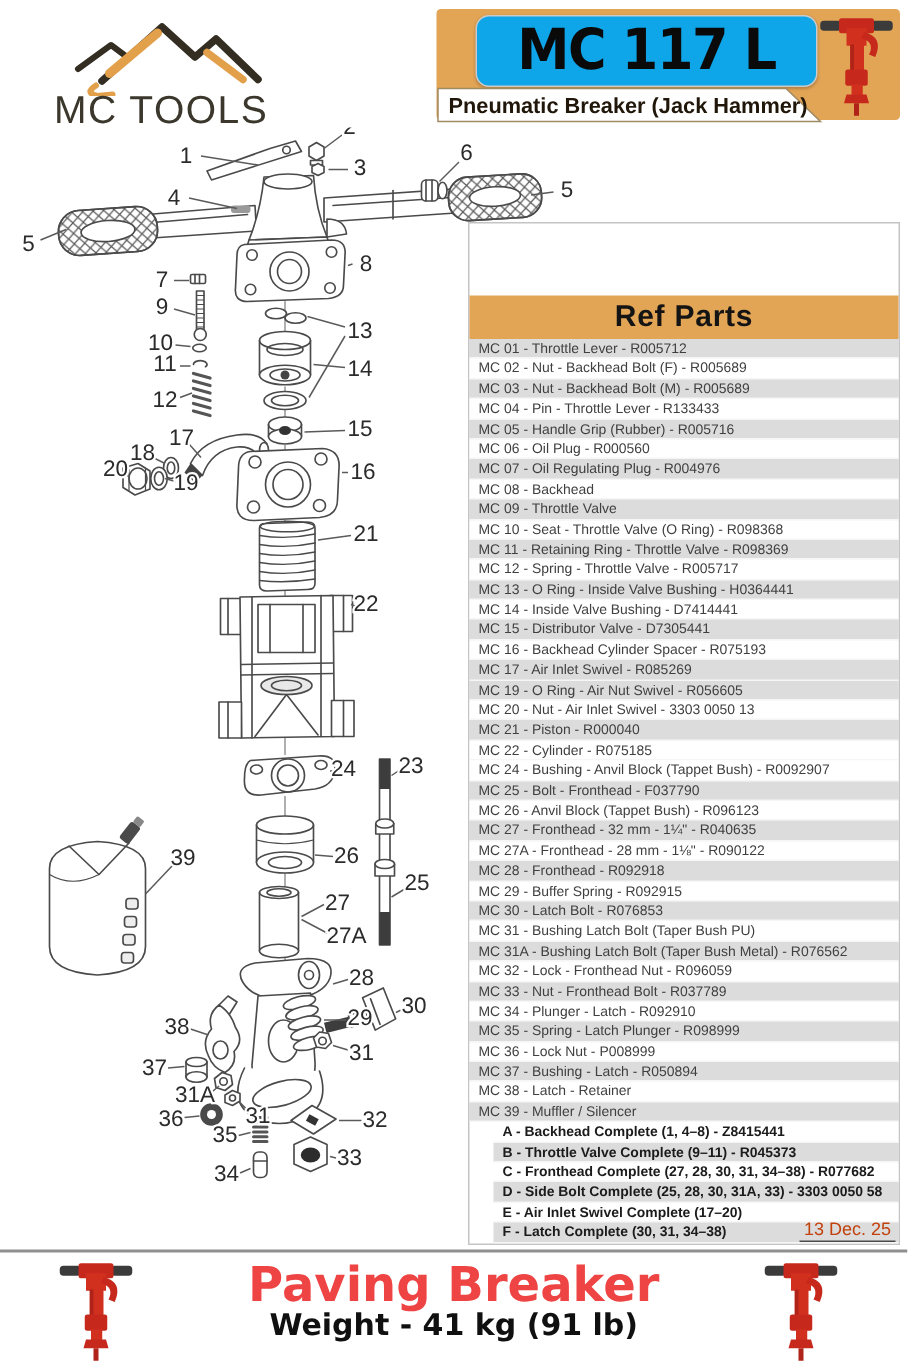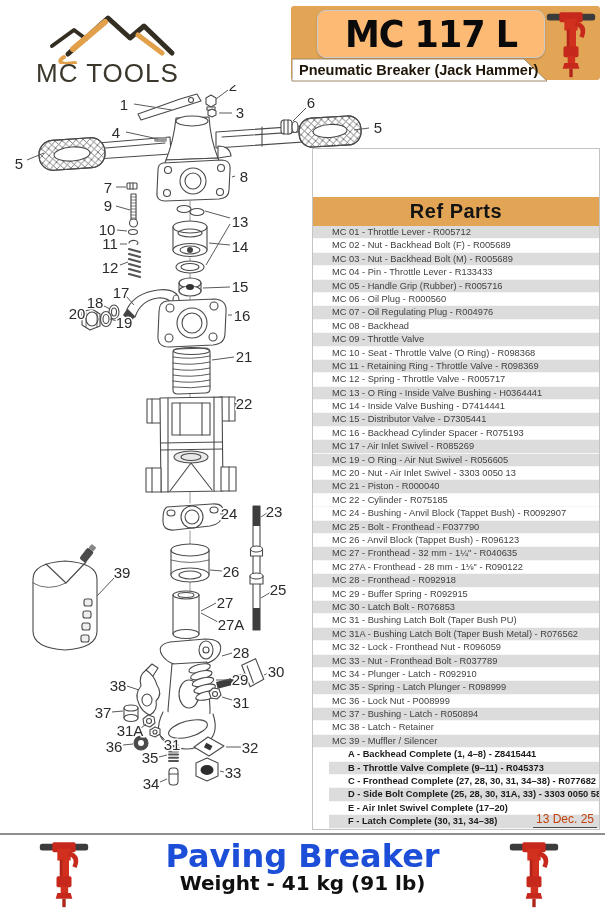--- a/index.html
+++ b/index.html
@@ -4,41 +4,41 @@
 <style>
   :root{ --orange:#E2A455; --red:#D2301F; --rowgray:#DCDCDC; }
   html,body{margin:0;padding:0;}
   body{width:605px;height:908px;position:relative;background:#fff;font-family:"Liberation Sans",sans-serif;overflow:hidden;}
   .page{position:absolute;inset:0;background:#fff;}
 
   
   .logo-svg{position:absolute;left:18px;top:2px;width:220px;height:62px;}
   .brand{position:absolute;left:36px;top:58px;font-size:26px;font-weight:normal;color:#3b372c;letter-spacing:1px;}
   .banner{position:absolute;left:291px;top:6px;width:309px;height:74px;background:var(--orange);border-radius:3px;}
-  .model-box{position:absolute;left:26px;top:4px;width:226px;height:46px;background:#fdba74;border:1px solid #cbcbcb;border-radius:9px;display:flex;align-items:center;justify-content:center;box-shadow:0 1px 2px rgba(0,0,0,.2);}
+  .model-box{position:absolute;left:26px;top:4px;width:226px;height:46px;background:#0ea5e9;border:1px solid #cbcbcb;border-radius:9px;display:flex;align-items:center;justify-content:center;box-shadow:0 1px 2px rgba(0,0,0,.2);}
   .model-text{font-family:"DejaVu Sans",sans-serif;font-size:35px;font-weight:bold;letter-spacing:-1px;color:#0a0a0a;transform:scaleY(1.08);white-space:nowrap;}
   .subtitle-svg{position:absolute;left:0px;top:52px;width:262px;height:24px;}
   .banner-hammer{position:absolute;right:3px;top:2px;width:52px;height:70px;}
 
   
   .parts-panel{position:absolute;left:312px;top:148px;width:286px;background:#fff;border:1px solid #c4c4c4;}
   .parts-title{height:29px;background:var(--orange);display:flex;align-items:center;justify-content:center;font-weight:bold;font-size:20px;color:#141414;letter-spacing:.5px;margin-top:48px;}
-  .prow{height:12.4px;line-height:12.6px;border-bottom:1px solid #f6f6f6;font-size:9.3px;color:#3f3f3f;padding-left:19px;white-space:nowrap;overflow:hidden;background:#fff;}
+  .prow{height:12.4px;line-height:12.6px;border-bottom:1px solid #f6f6f6;font-size:9.3px;color:#3f3f3f;padding-left:6px;white-space:nowrap;overflow:hidden;background:#fff;}
   .prow.alt{background:var(--rowgray);}
   .prow.bold{font-weight:bold;color:#1b1b1b;margin-left:16px;}
 
   .date{position:absolute;top:812px;right:8px;font-size:12px;color:#c2410c;border-bottom:1.5px solid #4a4a4a;padding:0 3px 1px;}
 
   
   #diagram{position:absolute;left:0;top:85px;width:605px;height:735px;}
   #callouts text{font:15px "Liberation Sans",sans-serif;fill:#2b2b2b;paint-order:stroke;stroke:#fff;stroke-width:3px;}
 
   
   .footer{position:absolute;left:0;top:833px;width:605px;height:75px;border-top:2px solid #8f8f8f;text-align:center;background:#fff;}
-  .product{font-family:"DejaVu Sans",sans-serif;font-size:32px;font-weight:bold;color:#1d4ed8;margin-top:3px;line-height:36px;letter-spacing:0;}
+  .product{font-family:"DejaVu Sans",sans-serif;font-size:32px;font-weight:bold;color:#ef4444;margin-top:3px;line-height:36px;letter-spacing:0;}
   .weight{font-family:"DejaVu Sans",sans-serif;font-size:20px;font-weight:bold;color:#101010;line-height:18px;}
   .f-hammer{position:absolute;top:3px;width:58px;height:70px;}
   .f-hammer.left{left:35px;} .f-hammer.right{right:42px;}
   .hidden-defs{position:absolute;width:0;height:0;overflow:hidden;}
 </style>
 </head>
 <body>
 
 <svg class="hidden-defs" aria-hidden="true">
   <symbol id="jackhammer" viewBox="0 0 60 84">

